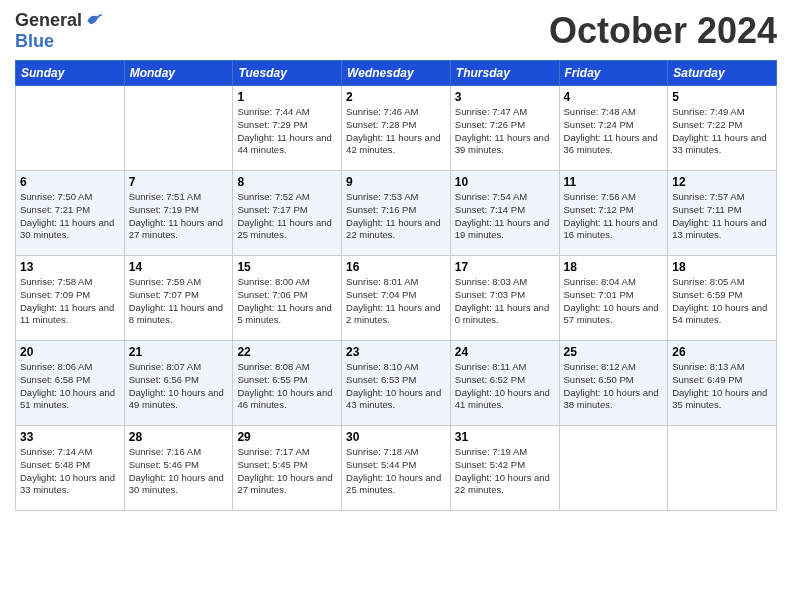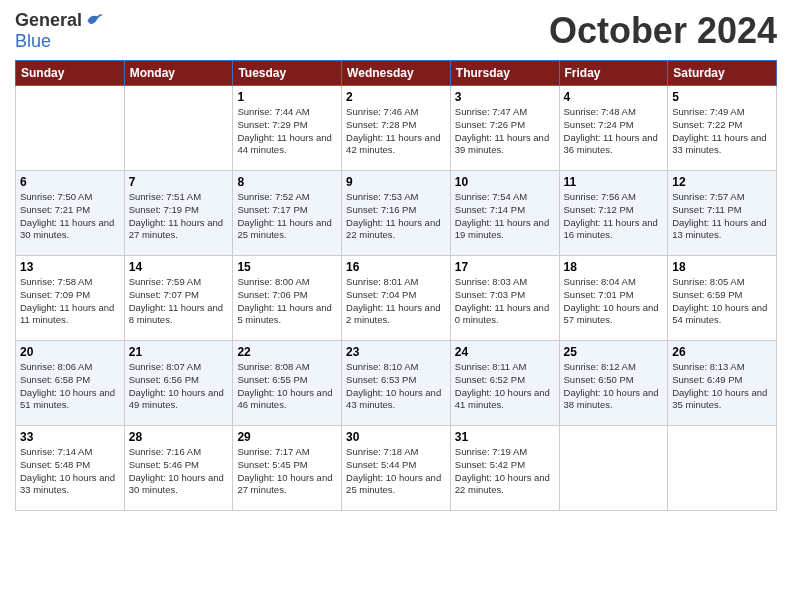--- a/index.html
+++ b/index.html
@@ -25,21 +25,21 @@
       display: flex;
       align-items: center;
     }
     .logo-general {
       font-size: 18px;
       font-weight: bold;
       color: #333;
     }
     .logo-blue {
       font-size: 18px;
-      font-weight: normal;
+      font-weight: bold;
       color: #3a6fc4;
     }
     .logo-bird {
       width: 20px;
       height: 20px;
       margin-left: 2px;
     }
     .title-block {
       text-align: right;
     }
@@ -87,21 +87,21 @@
     }
     .empty-cell {
       background: #f9f9f9;
     }
     tr:nth-child(even) td {
       background-color: #f0f4fb;
     }
     tr:nth-child(odd) td {
       background-color: #fff;
     }
-    .calendar thead tr th { background-color: #7f1d1d; }
+    .calendar thead tr th { background-color: #1d4ed8; font-style: italic; }
   </style>
 </head>
 <body>
 
 <div class="header">
   <div class="logo">
     <div class="logo-text">
       <span class="logo-general">General</span>
       <svg class="logo-bird" viewBox="0 0 30 30" xmlns="http://www.w3.org/2000/svg">
         <path d="M5 15 Q10 5 20 8 Q25 3 28 6 Q22 8 20 12 Q18 18 10 20 Z" fill="#3a6fc4"></path>

